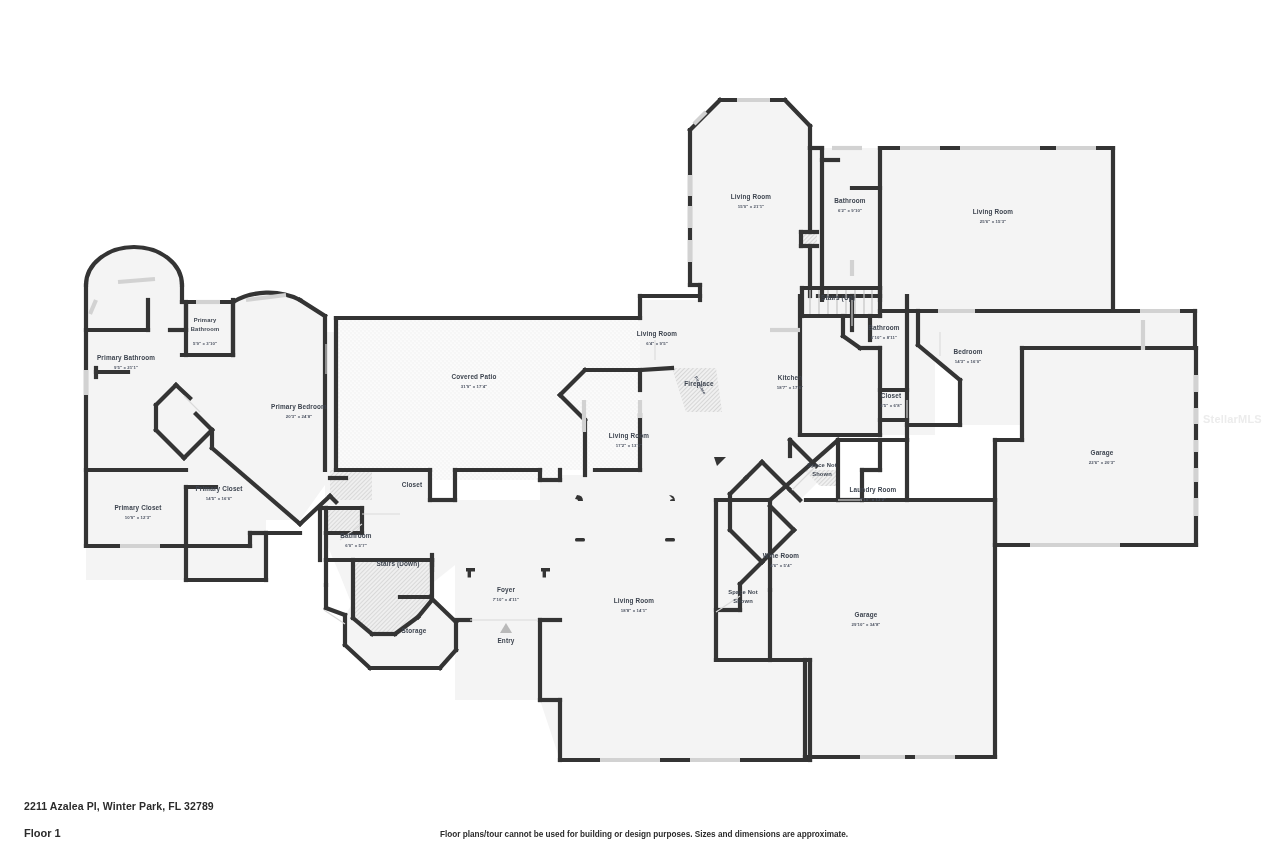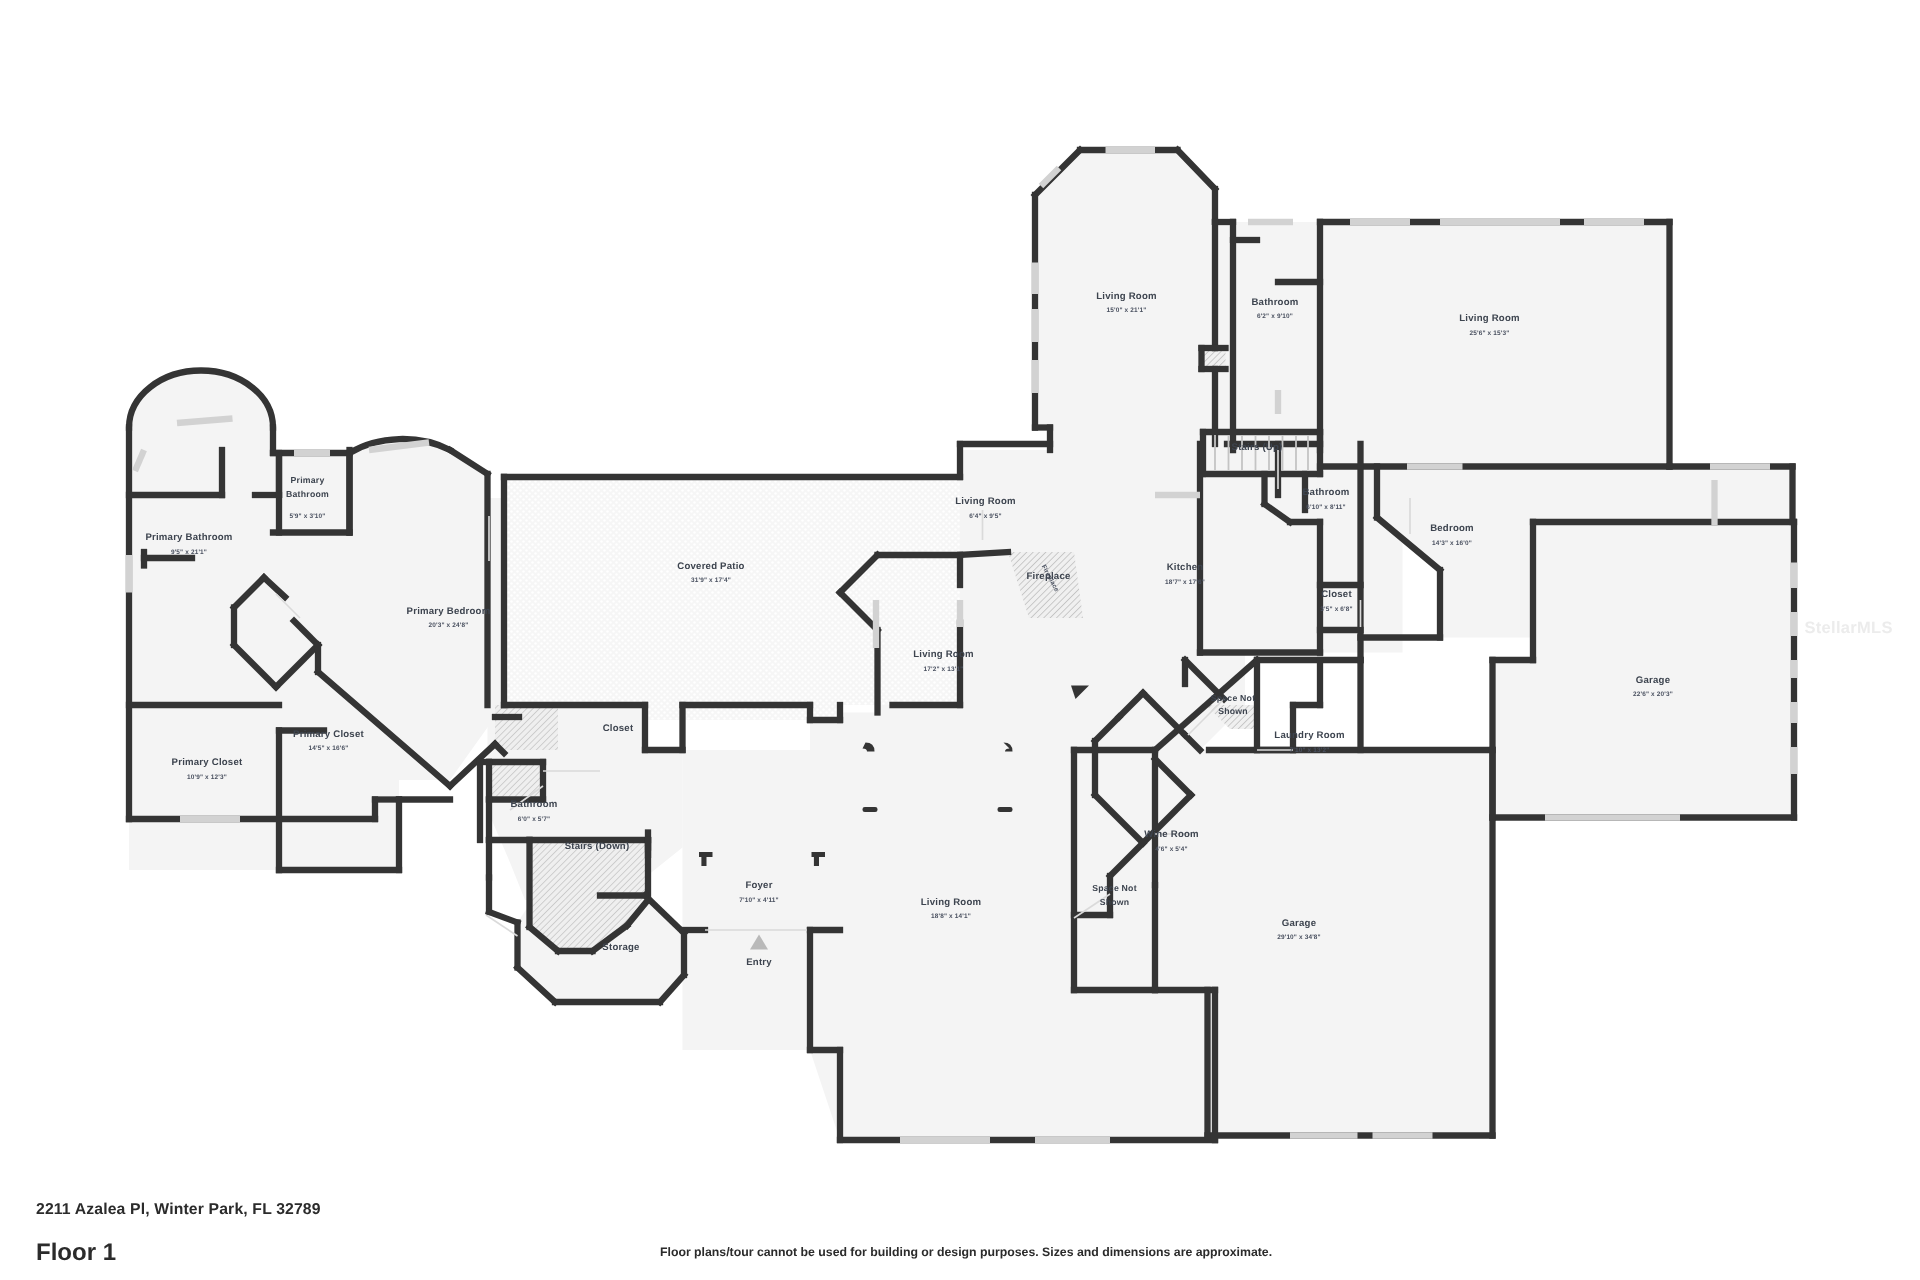--- a/index.html
+++ b/index.html
@@ -35,21 +35,21 @@
     top: 5px;
     font-size: 10.5px;
     font-weight: bold;
     letter-spacing: 0.1px;
     color: #2b2b2b;
   }
   .floorlabel {
     position: absolute;
     left: 24px;
     top: 32px;
-    font-size: 16px;
+    font-size: 11px;
     font-weight: bold;
     color: #2b2b2b;
   }
   .disclaimer {
     position: absolute;
     left: 440px;
     top: 35px;
     font-size: 8.2px;
     font-weight: bold;
     color: #2b2b2b;

